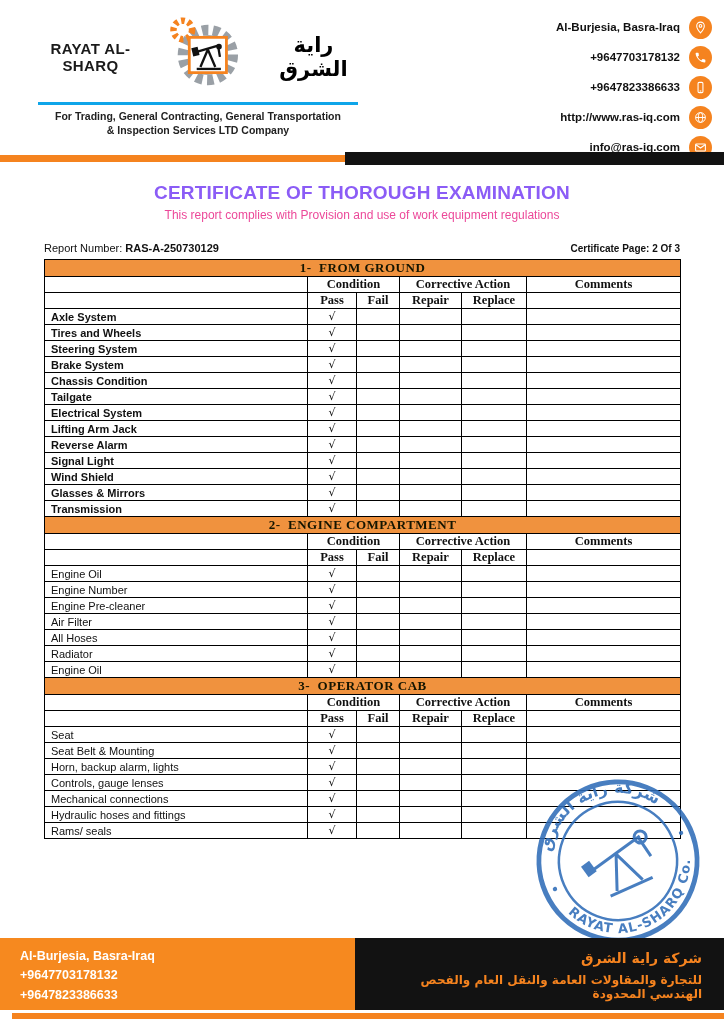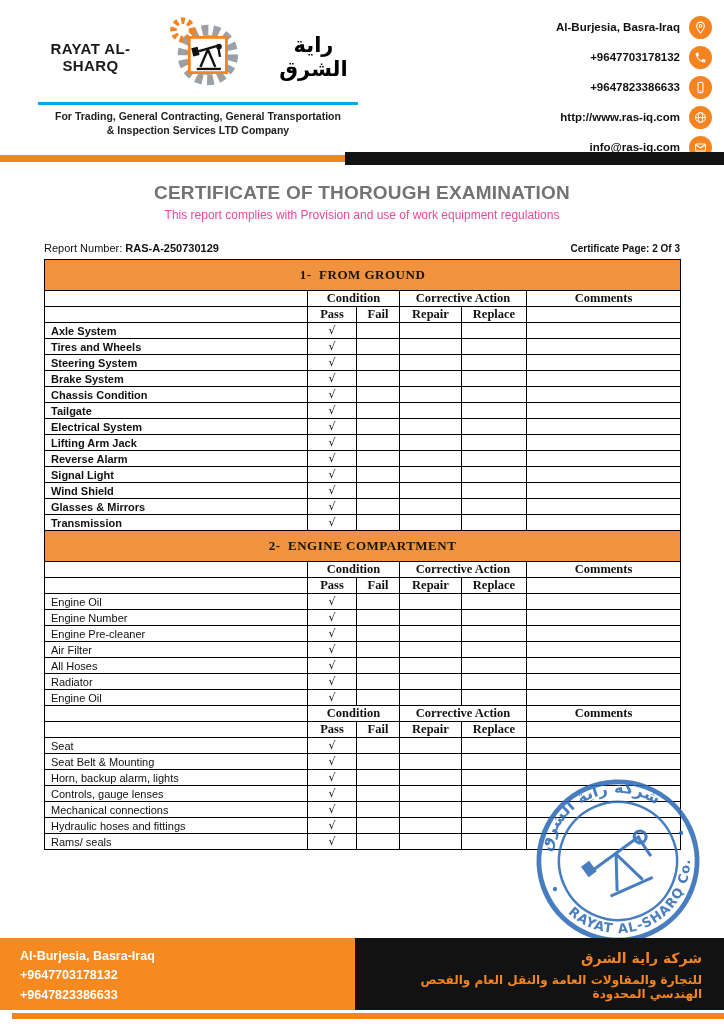--- a/index.html
+++ b/index.html
@@ -17,33 +17,33 @@
   .contact-row { display: flex; align-items: center; justify-content: flex-end; gap: 9px; margin-bottom: 8px; height: 22px; }
   .contact-text { font-size: 11.5px; font-weight: 600; color: #111; }
   .icon-circle { width: 23px; height: 23px; border-radius: 50%; background: #F5831F; display: flex; align-items: center; justify-content: center; flex: 0 0 23px; }
 
   
   .divider { position: relative; height: 16px; margin-top: 2px; }
   .divider .bar-orange { position: absolute; left: 0; top: 5px; width: 345px; height: 7px; background: #F5831F; }
   .divider .bar-black { position: absolute; left: 345px; right: 0; top: 2px; height: 13px; background: #121212; }
 
   
-  .doc-title { text-align: center; font-size: 19px; font-weight: bold; letter-spacing: .2px; margin-top: 16px; color: #737373; }
+  .doc-title { text-align: center; font-size: 19px; font-weight: bold; letter-spacing: .2px; margin-top: 16px; color: #8b5cf6; }
   .doc-subtitle { text-align: center; font-size: 12px; margin-top: 4px; color: #ec4899; }
 
   
   .report-row { display: flex; justify-content: space-between; align-items: flex-end; margin: 20px 44px 5px 44px; }
   .report-left { font-size: 11px; }
   .report-left .val { font-weight: bold; }
   .report-right { font-size: 10px; font-weight: 600; }
 
   
   table.inspection { border-collapse: collapse; table-layout: fixed; width: 636px; margin-left: 44px; }
   .inspection td { border: 1px solid #000; overflow: hidden; white-space: nowrap; }
-  .inspection td.band { background: #F0923E; text-align: center; font-family: "Liberation Serif", serif; font-weight: bold; font-size: 13px; height: 31px; letter-spacing: .5px; color: #151500; white-space: pre; }
+  .inspection td.band { background: #F0923E; text-align: center; font-family: "Liberation Serif", serif; font-weight: bold; font-size: 13px; height: 17px; letter-spacing: .5px; color: #151500; white-space: pre; }
   .inspection tr.head td { height: 15px; }
   .inspection td.hc { text-align: center; font-family: "Liberation Serif", serif; font-weight: bold; font-size: 12.5px; }
   .inspection tr.item-row td { height: 16px; font-size: 11px; }
   .inspection td.lbl { padding: 0 6px; }
   .inspection tr.bold td.lbl { font-weight: bold; }
   .inspection td.ck { text-align: center; font-size: 12.5px; font-family: "DejaVu Sans", sans-serif; }
 
   
   .stamp { position: absolute; left: 533px; top: 776px; transform: rotate(-24deg); opacity: .88; }
 
@@ -352,20 +352,23 @@
           <td class="ck"></td>
           <td class="ck"></td>
         </tr>
         <tr class="item-row">
           <td class="lbl">Engine Oil</td>
           <td class="ck">√</td>
           <td class="ck"></td>
           <td class="ck"></td>
           <td class="ck"></td>
           <td class="ck"></td>
+        </tr>
+        <tr>
+          <td class="band" colspan="6">3-  OPERATOR CAB</td>
         </tr>
         <tr class="head">
           <td></td>
           <td class="hc" colspan="2">Condition</td>
           <td class="hc" colspan="2">Corrective Action</td>
           <td class="hc">Comments</td>
         </tr>
         <tr class="head">
           <td></td>
           <td class="hc">Pass</td>

